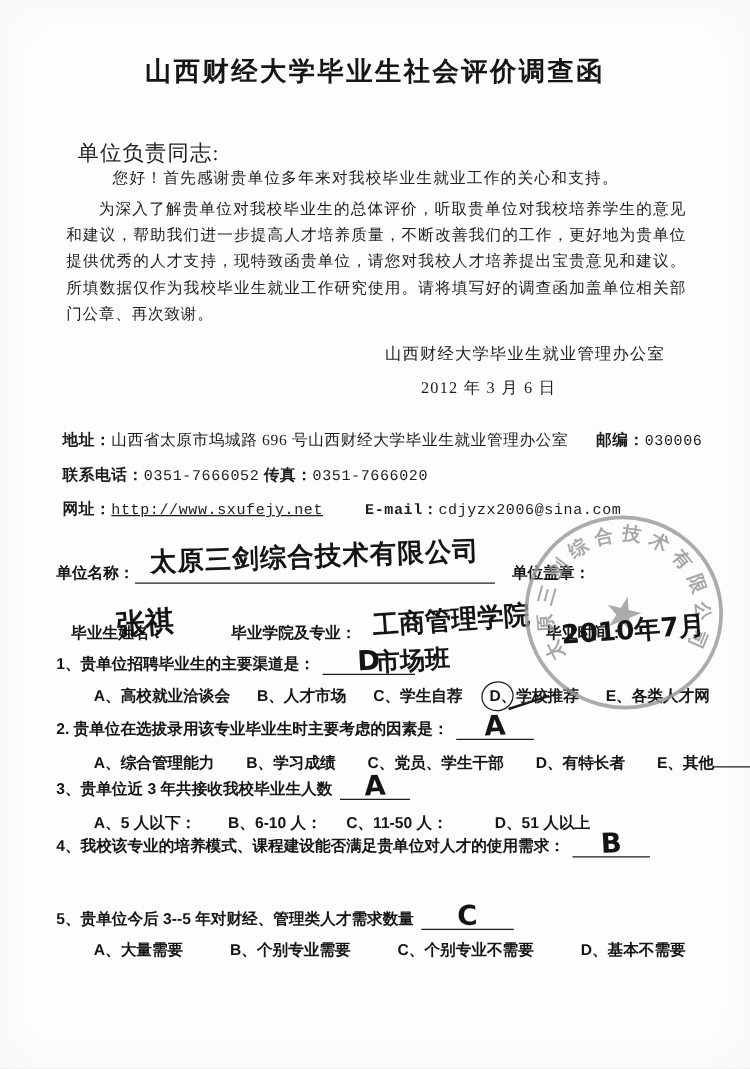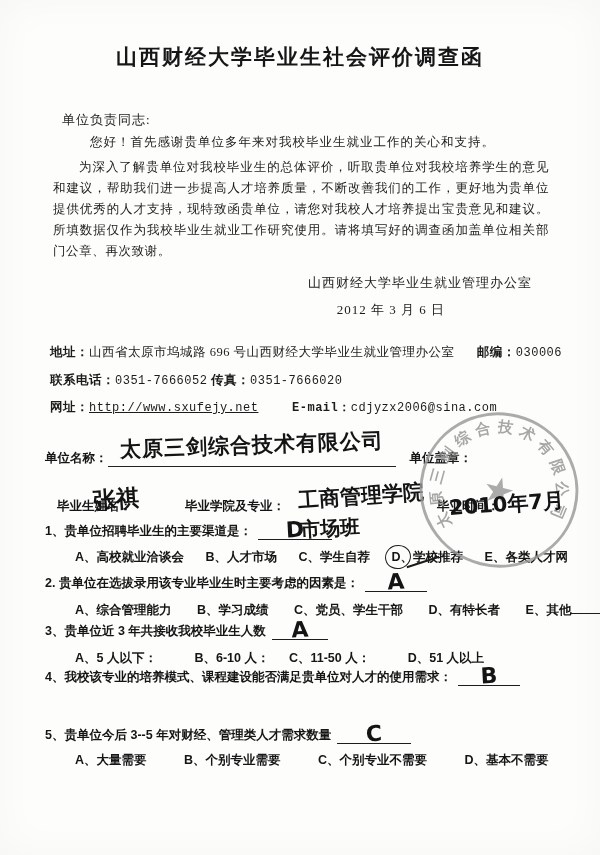--- a/index.html
+++ b/index.html
@@ -8,21 +8,21 @@
   .page {
     position:relative; width:600px; height:855px; background:#fdfdfb;
     color:#1c1c1c; overflow:hidden;
     box-shadow:inset 0 0 40px rgba(0,0,0,0.03);
   }
   .abs { position:absolute; }
   .title {
     top:43px; left:0; width:100%; text-align:center;
     font-size:21px; font-weight:bold; letter-spacing:2px; color:#161616;
   }
-  .salutation { top:111px; left:62px; font-size:13px; letter-spacing:1px; }
+  .salutation { top:111px; left:62px; font-size:17px; letter-spacing:1px; }
   .para1 { top:134px; left:54px; width:500px; font-size:12.5px; text-indent:36px; letter-spacing:1px; }
   .para2 {
     top:157px; left:53px; width:496px; font-size:12.5px; line-height:21px;
     text-indent:26px; text-align:justify; letter-spacing:0.6px;
   }
   .signature { top:274px; left:45px; width:487px; text-align:right; font-size:13px; letter-spacing:1px; }
   .sign-date { top:301px; left:45px; width:400px; text-align:right; font-size:13px; letter-spacing:1px; }
 
   .contact { font-size:12.5px; letter-spacing:0.5px; }
   .contact b { font-weight:bold; }
@@ -159,21 +159,21 @@
     <span class="opt">B、学习成绩</span>
     <span class="opt">C、党员、学生干部</span>
     <span class="opt">D、有特长者</span>
     <span class="opt" style="margin-right:0;"><span>E、其他</span><span class="etc-line"></span></span>
   </div>
 
   <div class="abs form-sec q q3">
     <span>3、贵单位近 3 年共接收我校毕业生人数</span><span class="ans-line w55"><span class="hw hw-ans">A</span></span>
   </div>
   <div class="abs form-sec opts o3">
-    <span class="opt" style="margin-right:34px;">A、5 人以下：</span>
+    <span class="opt" style="margin-right:22px;">A、5 人以下：</span>
     <span class="opt" style="margin-right:16px;">B、6-10 人：</span>
     <span class="opt" style="margin-right:34px;">C、11-50 人：</span>
     <span class="opt">D、51 人以上</span>
   </div>
 
   <div class="abs form-sec q q4">
     <span>4、我校该专业的培养模式、课程建设能否满足贵单位对人才的使用需求：</span><span class="ans-line w60"><span class="hw hw-ans">B</span></span>
   </div>
 
   <div class="abs form-sec q q5">

